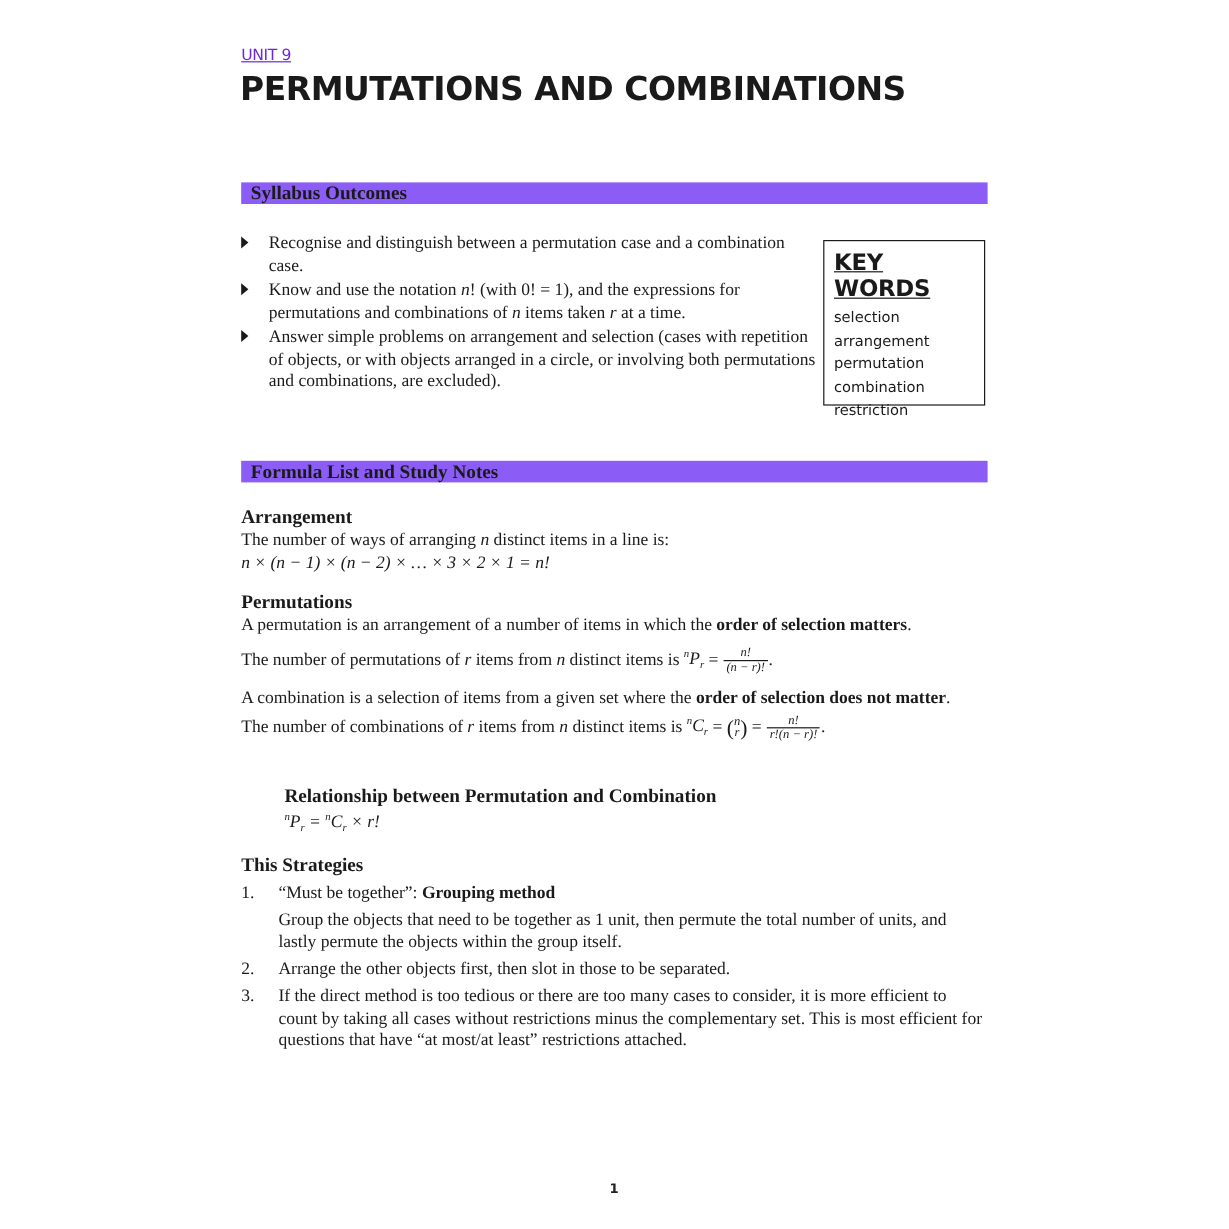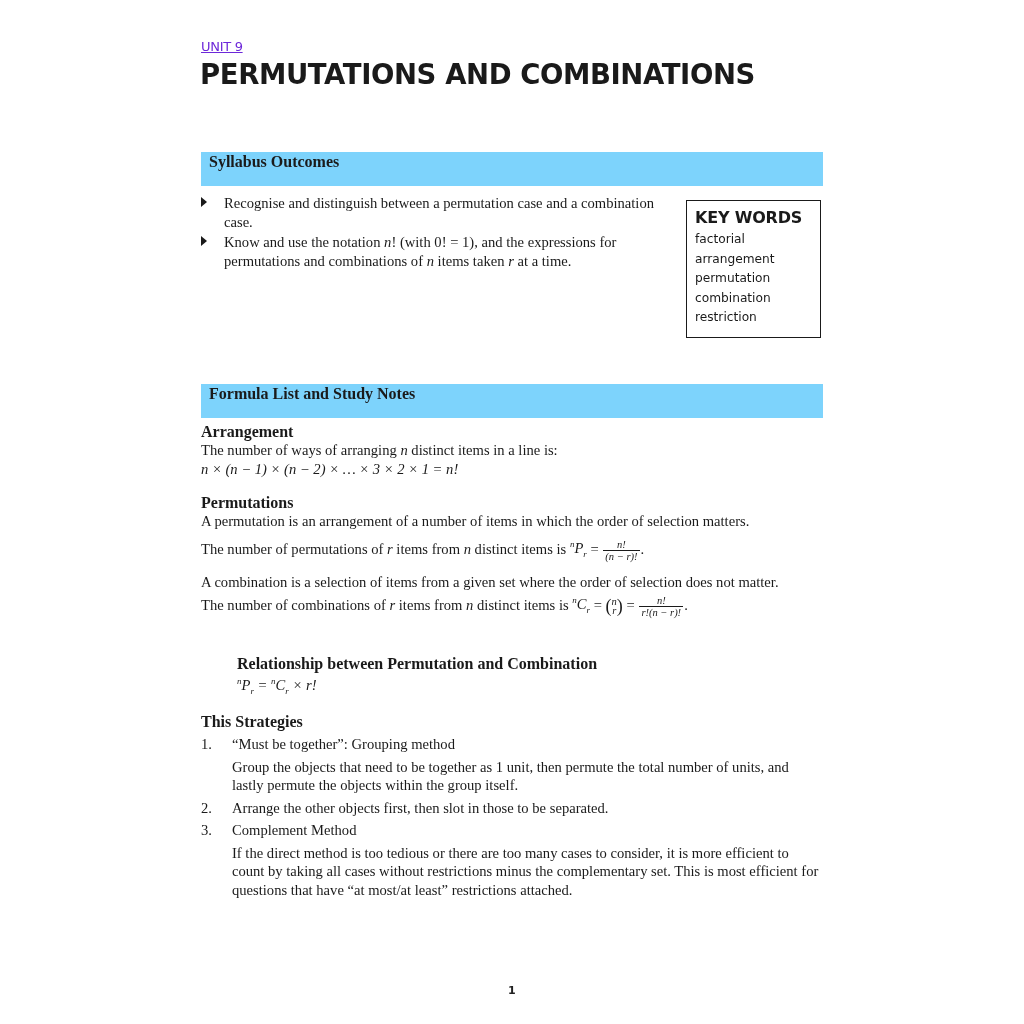--- a/index.html
+++ b/index.html
@@ -2,35 +2,35 @@
 <html><head>
 <meta charset="utf-8">
 <style>
   html, body { margin: 0; padding: 0; background: #ffffff; }
   body { width: 1024px; height: 1024px; position: relative; overflow: hidden; color: #1a1a1a; }
   .page { position: absolute; left: 0; top: 0; width: 1024px; height: 1024px; }
 
   .unit-label { position: absolute; left: 201px; top: 39px; font-family: "DejaVu Sans", sans-serif; font-size: 13px; color: #6d28d9; text-decoration: underline; letter-spacing: -0.3px; }
   .unit-title { position: absolute; left: 200px; top: 58px; font-family: "DejaVu Sans", sans-serif; font-weight: bold; font-size: 27.5px; color: #1a1a1a; letter-spacing: -0.4px; white-space: nowrap; }
 
-  .section-bar { position: absolute; left: 201px; width: 622px; height: 34px; background: #7dd3fc; }
+  .section-bar { position: absolute; left: 201px; width: 622px; height: 18px; background: #8b5cf6; }
   .section-bar span { position: absolute; left: 8px; top: 1px; font-family: "Liberation Serif", serif; font-weight: bold; font-size: 16px; color: #1a1a1a; }
 
   .outcomes { position: absolute; left: 201px; top: 194px; width: 480px; margin: 0; padding: 0; list-style: none; font-family: "Liberation Serif", serif; font-size: 14.6px; line-height: 18.5px; }
   .outcomes li { position: relative; padding-left: 23px; margin-bottom: 2px; }
   .outcomes .bullet { position: absolute; left: 0; top: 3px; width: 0; height: 0; border-top: 5px solid transparent; border-bottom: 5px solid transparent; border-left: 6px solid #1a1a1a; }
 
   .keywords { position: absolute; left: 686px; top: 200px; width: 135px; height: 138px; border: 1.5px solid #1a1a1a; box-sizing: border-box; padding: 7px 0 0 8px; font-family: "DejaVu Sans", sans-serif; }
-  .keywords .kw-title { font-size: 16px; font-weight: bold; margin-bottom: 3px; letter-spacing: -0.2px; }
+  .keywords .kw-title { font-size: 19px; font-weight: bold; text-decoration: underline; margin-bottom: 3px; letter-spacing: -0.2px; }
   .keywords .kw-item { font-size: 12.2px; line-height: 19.5px; }
 
   .content { position: absolute; left: 201px; width: 622px; font-family: "Liberation Serif", serif; font-size: 14.6px; line-height: 18.5px; }
   .h { font-weight: bold; font-size: 16px; line-height: 19px; }
   .i { font-style: italic; }
-  .b { font-weight: normal; }
+  .b { font-weight: bold; }
   sup, sub { font-size: 9px; line-height: 0; }
   .frac { display: inline-block; vertical-align: middle; text-align: center; font-size: 10.5px; line-height: 11px; margin: 0 1px; }
   .frac .num { display: block; border-bottom: 1px solid #1a1a1a; padding: 0 2px; }
   .frac .den { display: block; padding: 0 2px; }
   .binom { display: inline-block; vertical-align: middle; font-size: 10.5px; line-height: 9px; text-align: center; }
   .paren { font-size: 18px; vertical-align: middle; }
 
   .strategy { position: relative; }
   .strategy .num-label { position: absolute; left: 0; top: 0; }
   .strategy .st-title { padding-left: 31px; }
@@ -52,25 +52,29 @@
 
   <ul class="outcomes">
     <li>
       <span class="bullet"></span>
       <span>Recognise and distinguish between a permutation case and a combination case.</span>
     </li>
     <li>
       <span class="bullet"></span>
       <span>Know and use the notation </span><span class="i">n</span><span>! (with 0! = 1), and the expressions for permutations and combinations of </span><span class="i">n</span><span> items taken </span><span class="i">r</span><span> at a time.</span>
     </li>
+    <li>
+      <span class="bullet"></span>
+      <span>Answer simple problems on arrangement and selection (cases with repetition of objects, or with objects arranged in a circle, or involving both permutations and combinations, are excluded).</span>
+    </li>
   </ul>
 
   <div class="keywords">
     <div class="kw-title">KEY WORDS</div>
-    <div class="kw-item">factorial</div>
+    <div class="kw-item">selection</div>
     <div class="kw-item">arrangement</div>
     <div class="kw-item">permutation</div>
     <div class="kw-item">combination</div>
     <div class="kw-item">restriction</div>
   </div>
 
   <div class="section-bar" style="top:384px;">
     <span>Formula List and Study Notes</span>
   </div>
 
@@ -117,19 +121,18 @@
       <div class="st-body">Group the objects that need to be together as 1 unit, then permute the total number of units, and lastly permute the objects within the group itself.</div>
     </div>
 
     <div class="strategy" style="margin-top:4px;">
       <span class="num-label">2.</span>
       <div class="st-body">Arrange the other objects first, then slot in those to be separated.</div>
     </div>
 
     <div class="strategy" style="margin-top:4px;">
       <span class="num-label">3.</span>
-      <div class="st-title"><span></span><span class="b">Complement Method</span></div>
       <div class="st-body">If the direct method is too tedious or there are too many cases to consider, it is more efficient to count by taking all cases without restrictions minus the complementary set. This is most efficient for questions that have “at most/at least” restrictions attached.</div>
     </div>
   </div>
 
   <div class="page-number">1</div>
 </div>
 
 </body></html>

